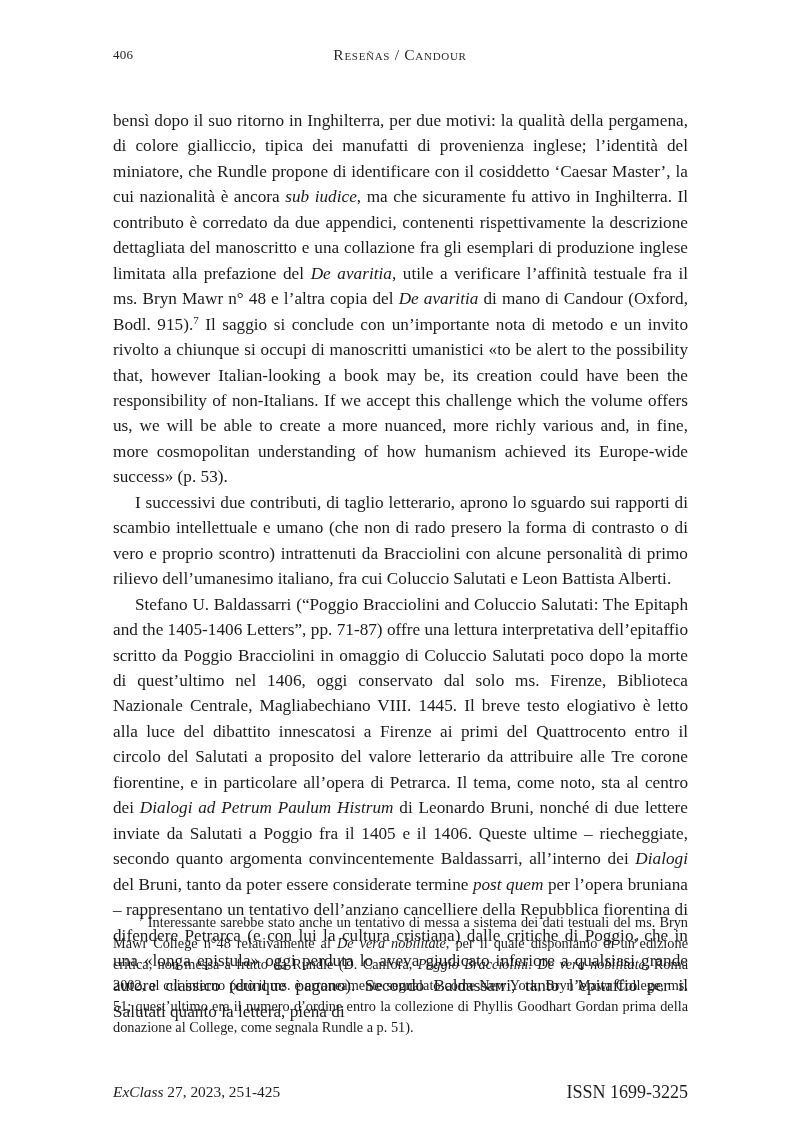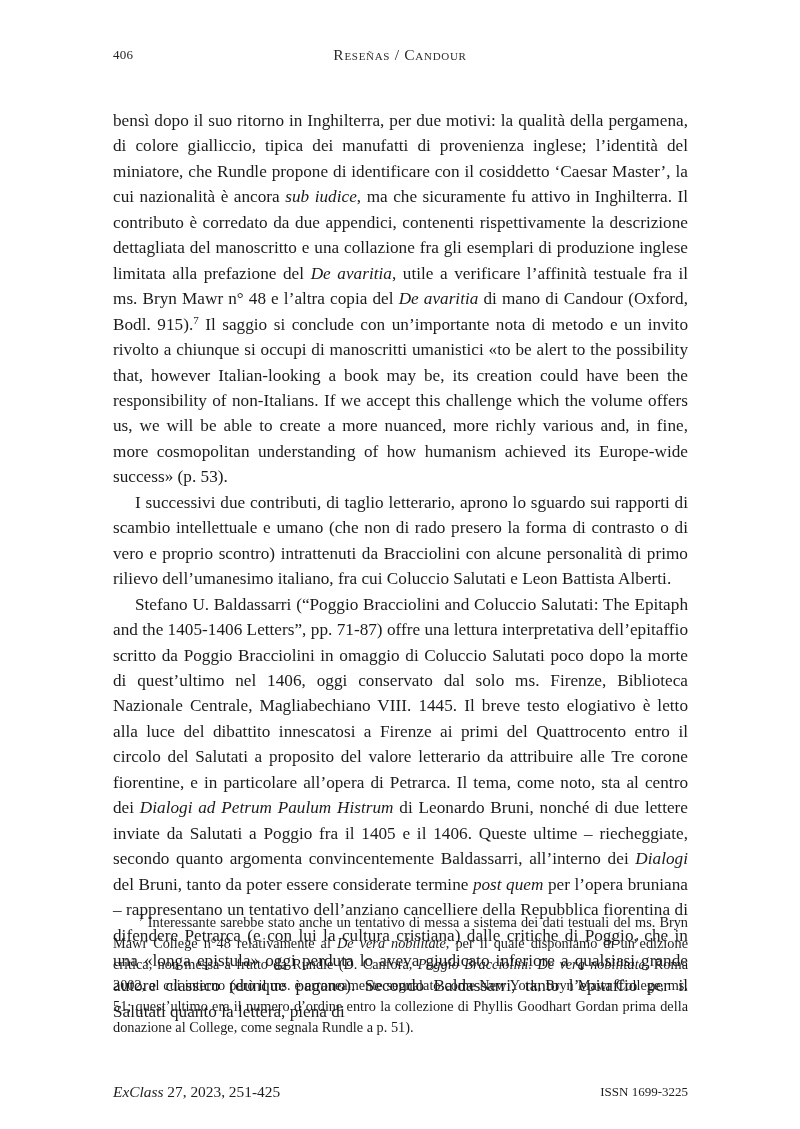--- a/index.html
+++ b/index.html
@@ -125,21 +125,21 @@
     white-space: nowrap;
   }
   .footer-left .journal {
     font-style: italic;
   }
   .footer-right {
     position: absolute;
     right: 0;
     top: 0;
     white-space: nowrap;
-    font-size: 13px;
+    font-size: 18px;
   }
 </style>
 </head>
 <body>
 
 <div class="page">
 
   <div class="running-head">
     <span class="folio">406</span>
     <span class="head-title">Reseñas / Candour</span>

